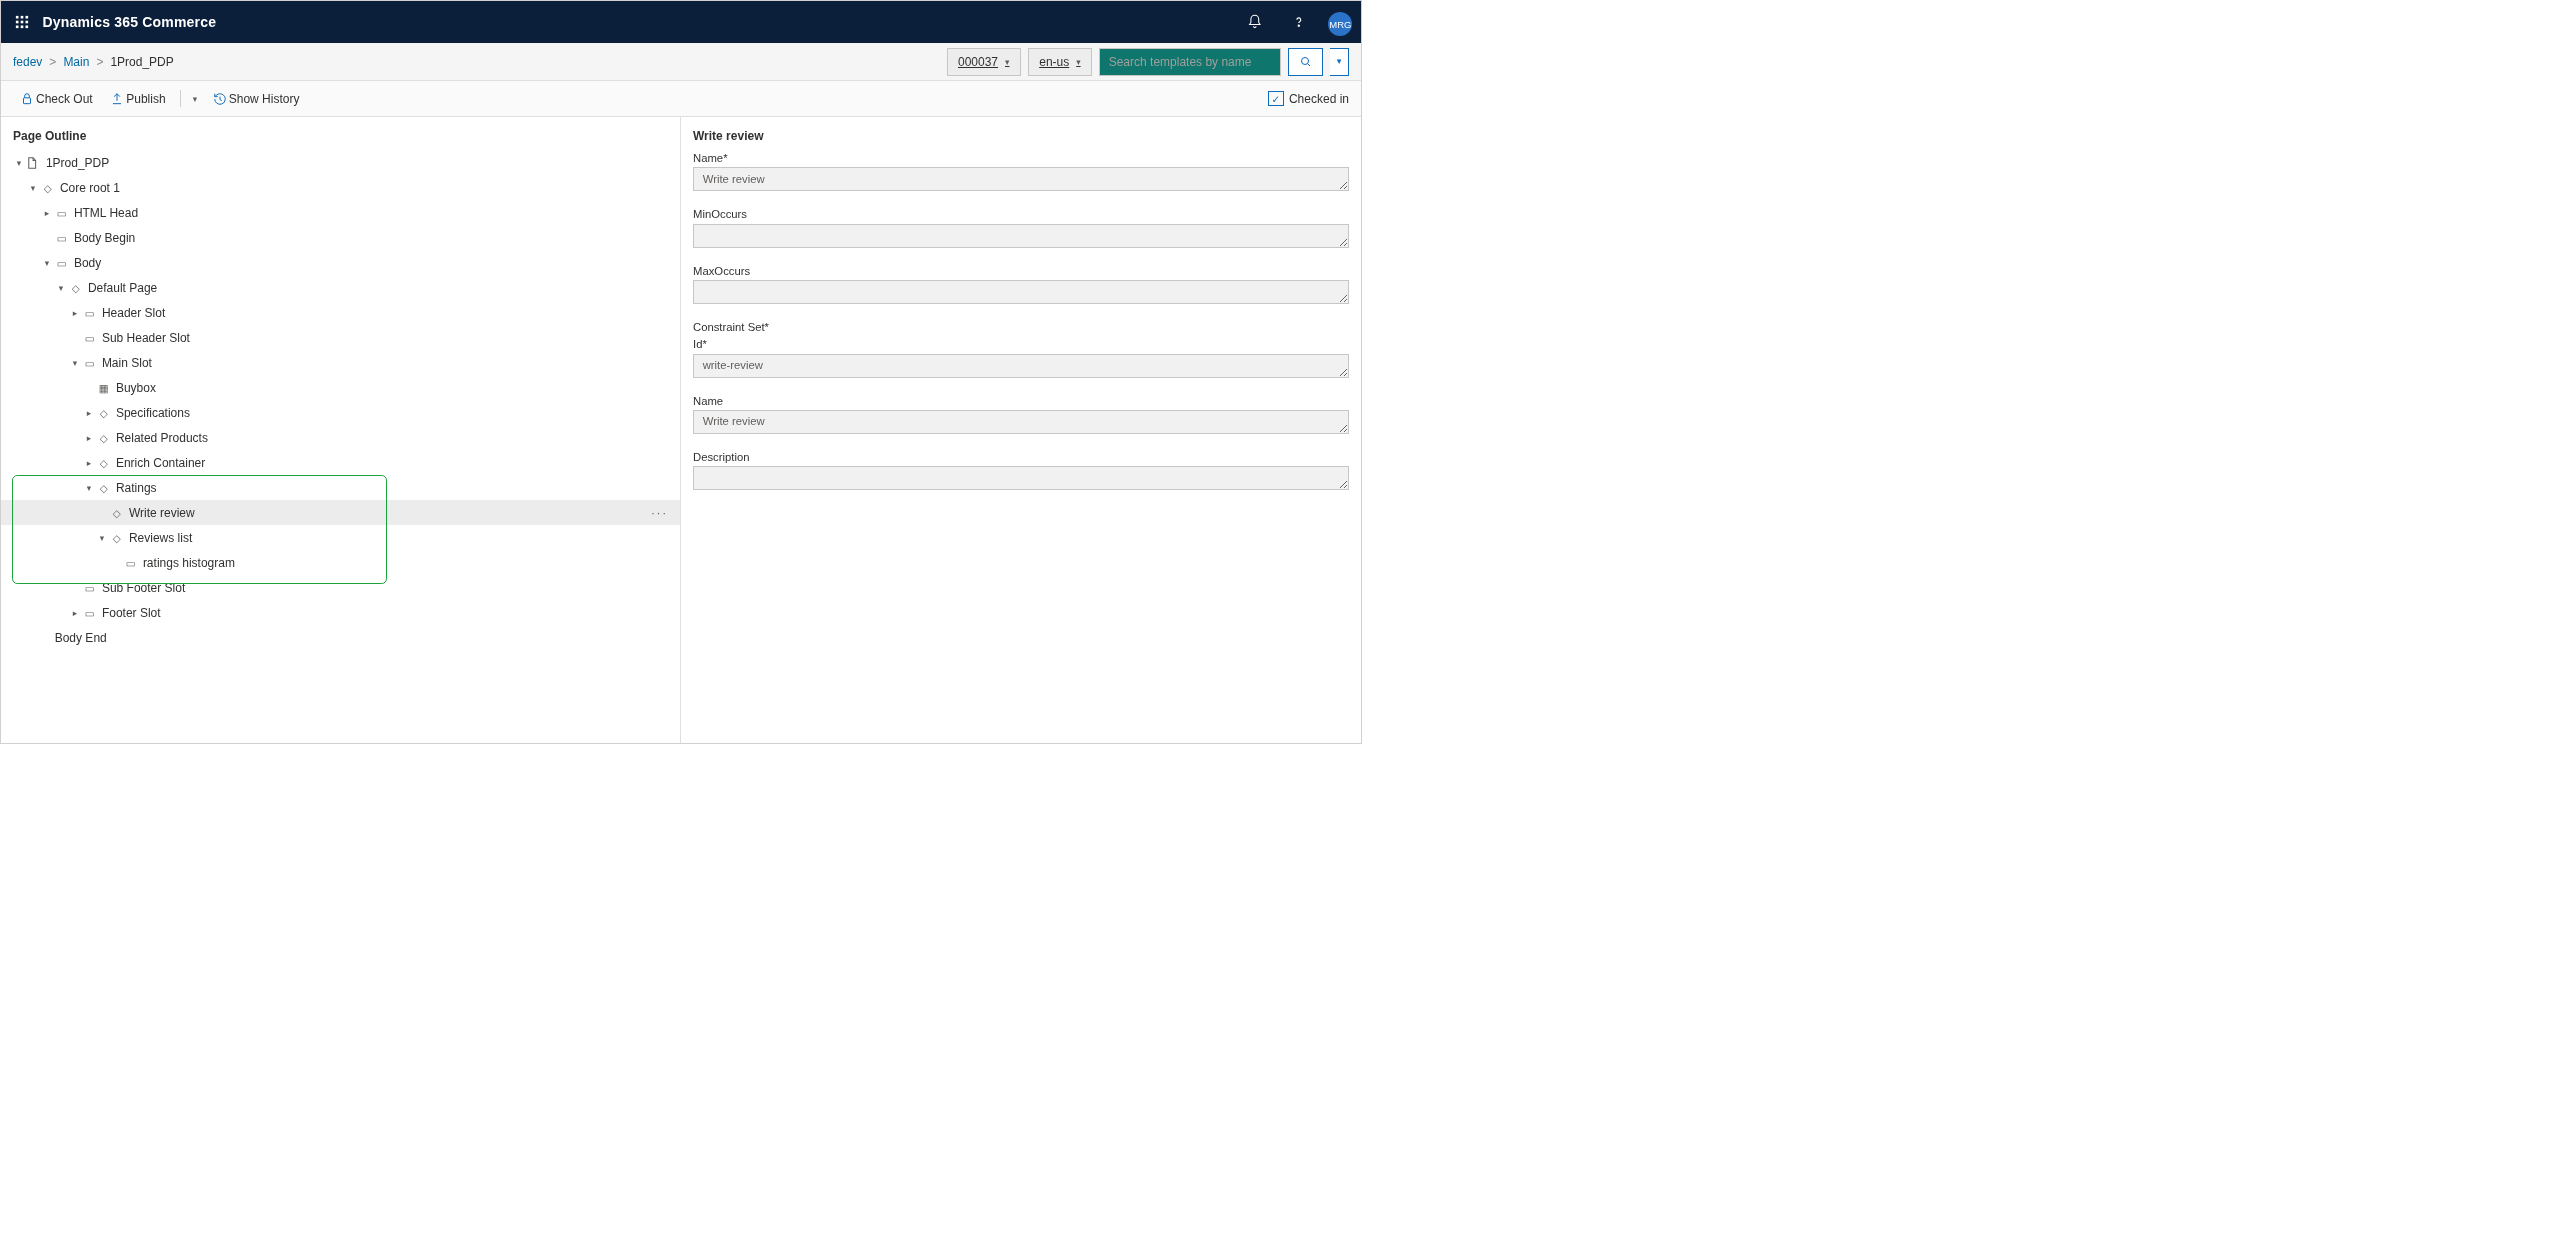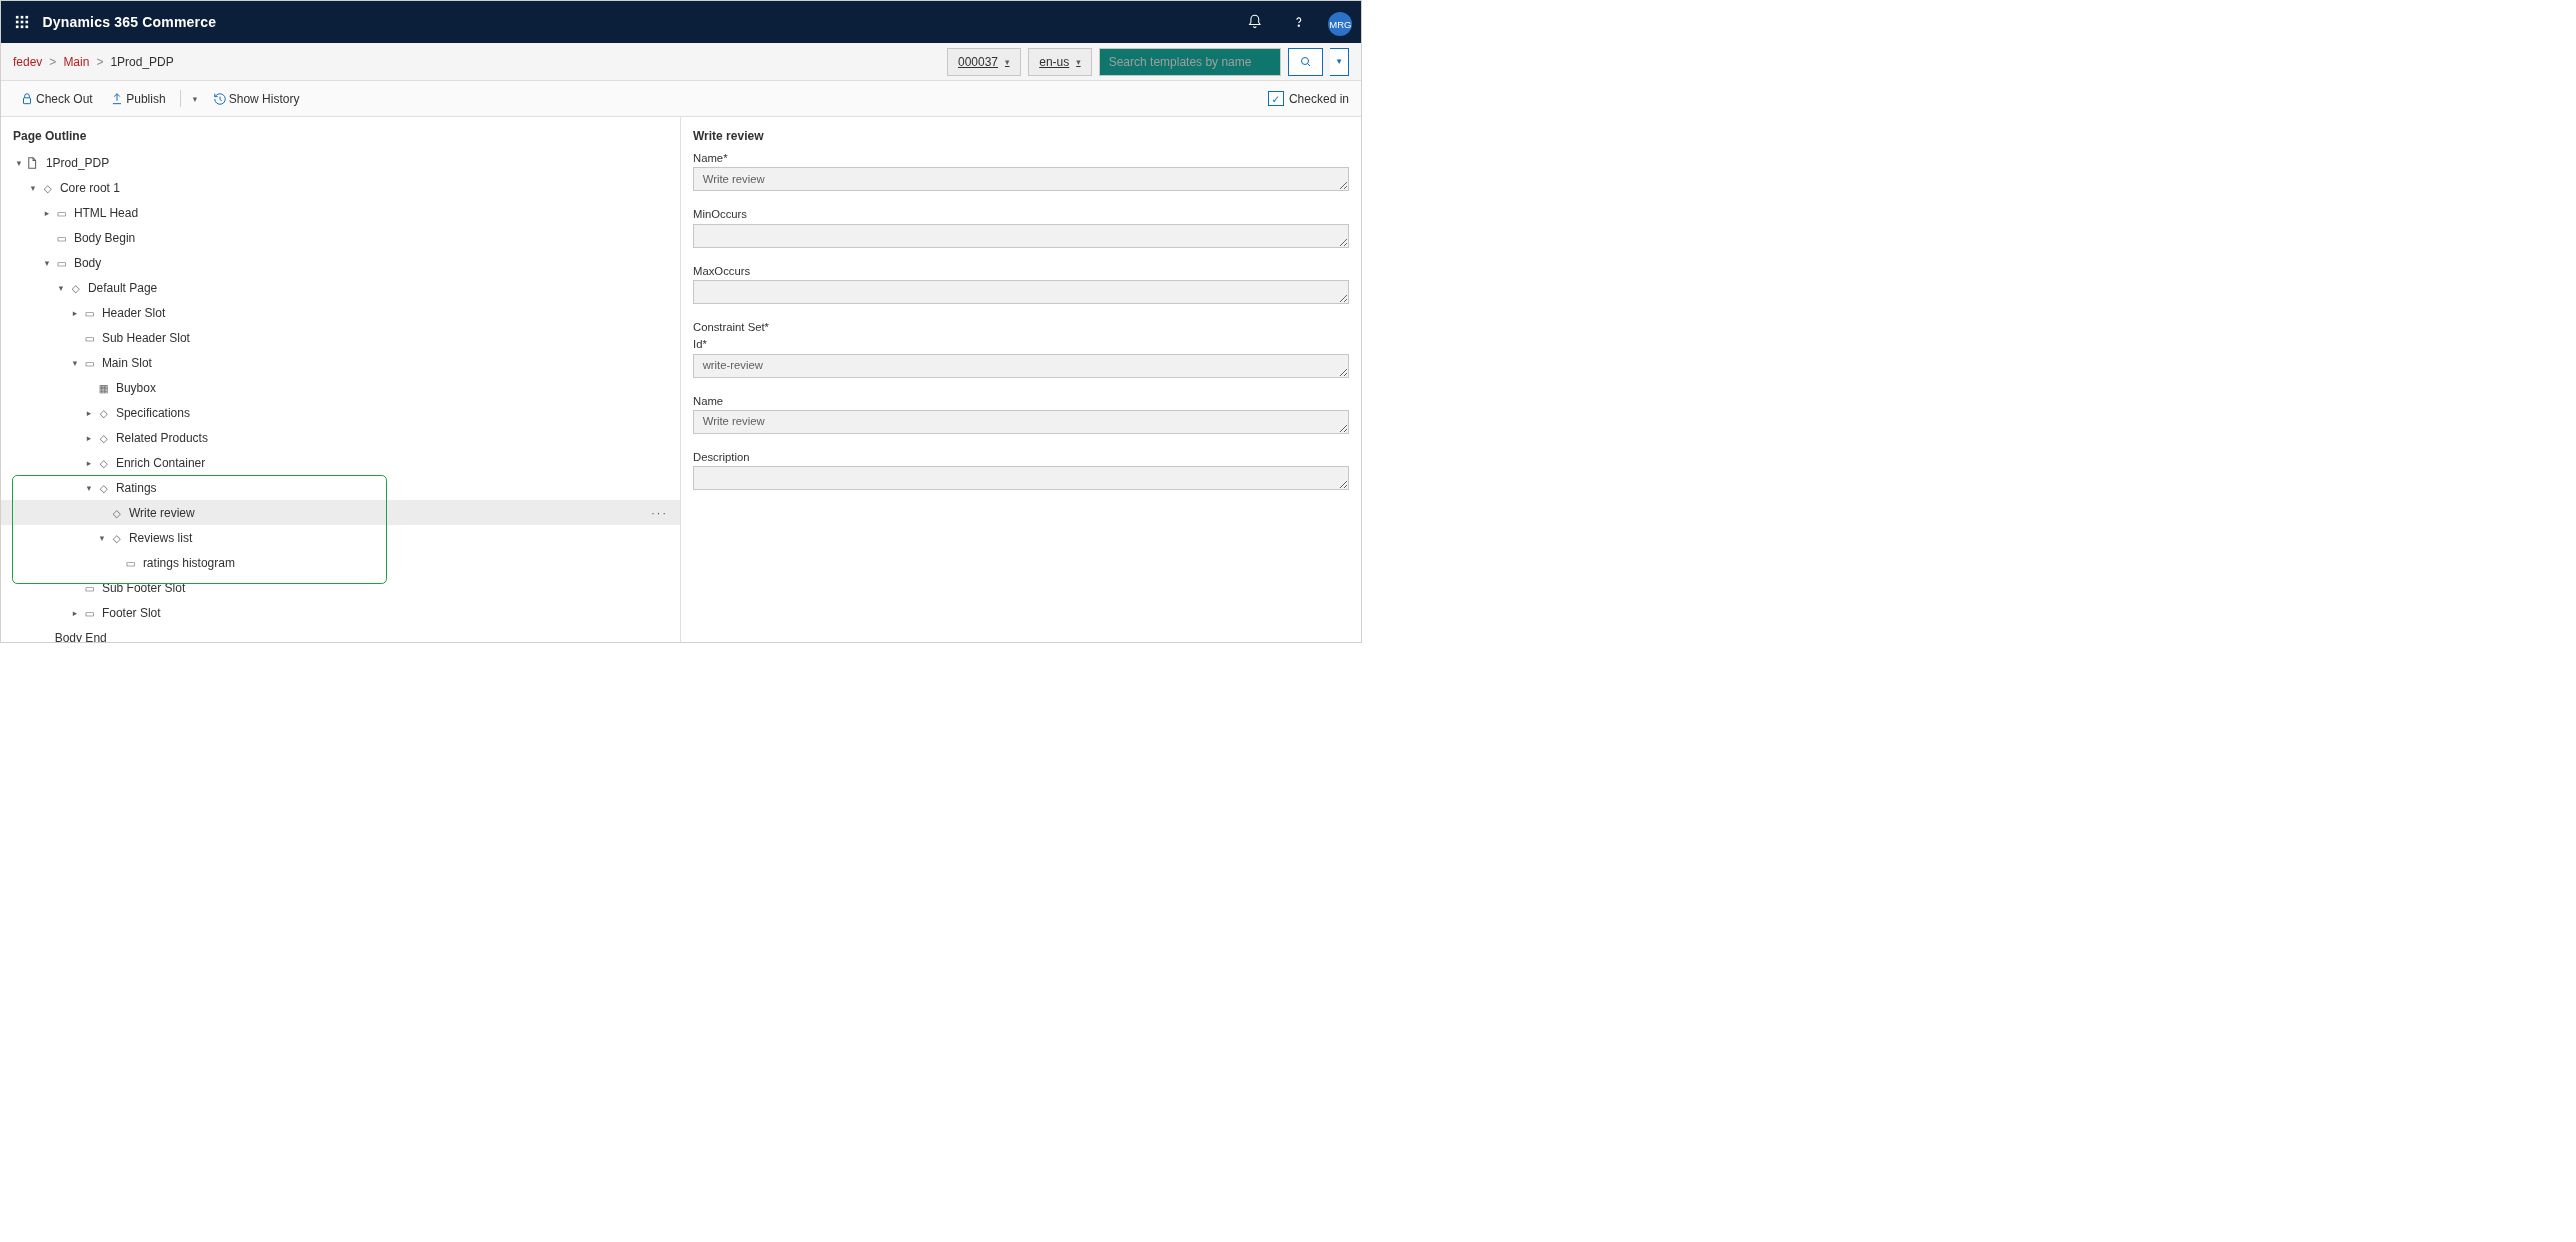--- a/index.html
+++ b/index.html
@@ -1,29 +1,29 @@
 <!DOCTYPE html>
 <html style="font-size:14px"><head>
 <meta charset="utf-8">
 <style>
 * { margin:0; padding:0; box-sizing:border-box; font-family:"Segoe UI",-apple-system,Arial,sans-serif; }
 body { background:#fff; font-size:12px; color:#323130; overflow:hidden; }
-.root { display:flex; flex-direction:column; height:643px; width:1362px; border:0.9px solid #d2d0ce; }
+.root { display:flex; flex-direction:column; height:744px; width:1362px; border:0.9px solid #d2d0ce; }
 
 
 .topbar { height:42px; background:#0b1f3a; color:#fff; display:flex; align-items:center; padding:0 8.7px; }
 .waffle { width:24px; height:24px; display:flex; align-items:center; justify-content:center; margin-right:8.7px; }
 .product-name { font-size:14px; font-weight:600; letter-spacing:0.2px; }
 .topbar-right { margin-left:auto; display:flex; align-items:flex-end; gap:15.6px; }
 .tb-icon { width:28px; height:28px; display:flex; align-items:center; justify-content:center; }
 .avatar { width:24px; height:24px; border-radius:50%; background:#2b72c9; color:#fff; font-size:9.5px; display:flex; align-items:center; justify-content:center; font-weight:400; }
 
 
 .crumbrow { height:38px; background:#f5f5f5; display:flex; align-items:center; padding:0 12px; border-bottom:0.9px solid #e1dfdd; }
-.crumb { color:#b91c1c; }
+.crumb { color:#0369a1; }
 .crumb.current { color:#323130; }
 .sep { color:#8a8886; margin:0 7px; }
 .crumb-right { margin-left:auto; display:flex; align-items:center; gap:7px; }
 .pill { height:28px; border:0.9px solid #c8c6c4; background:#ededed; display:flex; align-items:center; padding:0 10.4px; gap:7px;text-decoration:underline; }
 .pill-text { color:#323130; }
 .pill-chev { font-size:8.7px; color:#605e5c; }
 .search-box { width:182px; height:28px; border:0.9px solid #c8c6c4; background:#0f766e; padding:0 8.7px; font-size:12px; }
 .search-box::placeholder { color:#a19f9d; }
 .sbtn { width:35px; height:28px; border:0.9px solid #0f6cbd; background:#fff; display:flex; align-items:center; justify-content:center; }
 .sbtn.split { width:19px; border-left:none; }

